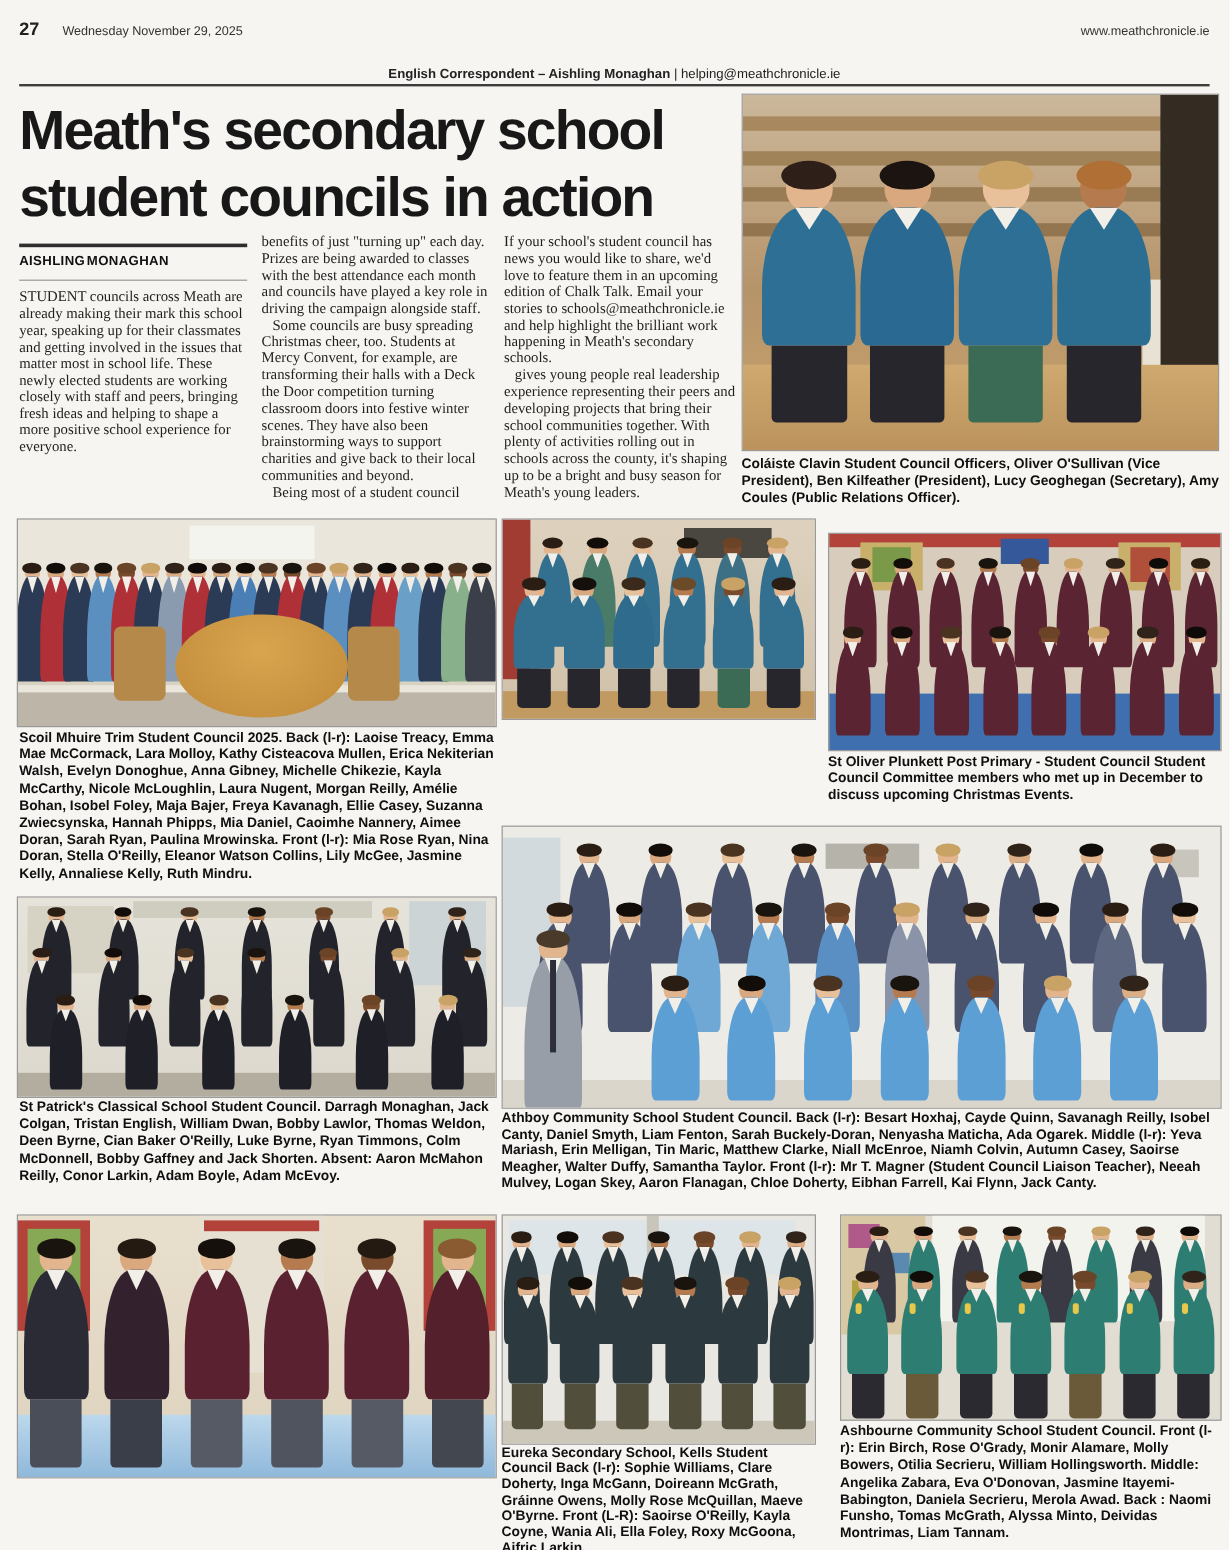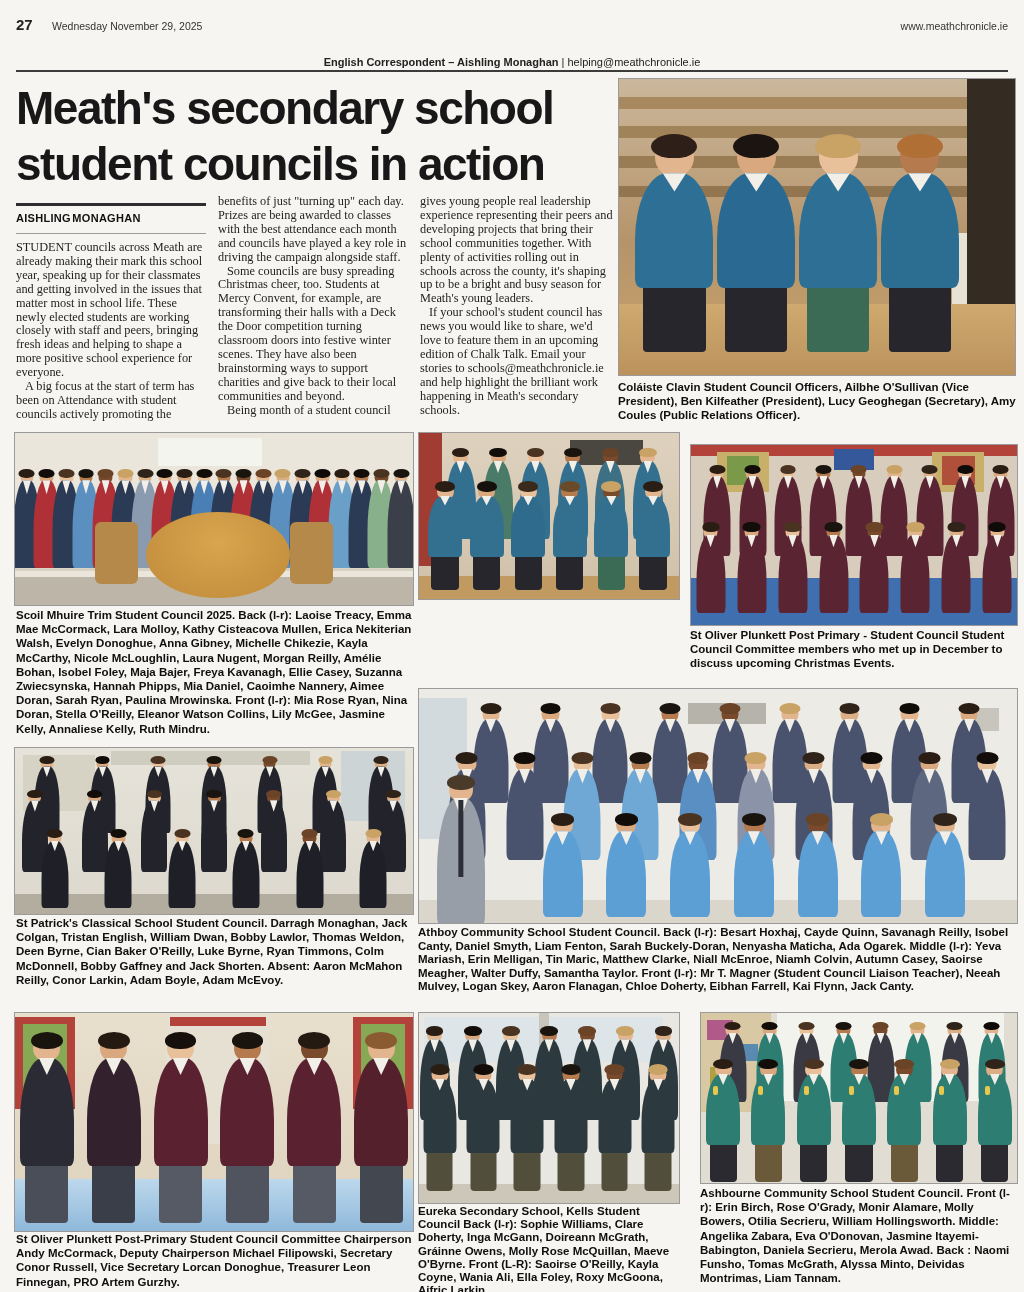--- a/index.html
+++ b/index.html
@@ -65,30 +65,29 @@
 
   <div class="abs bylinebox">AISHLING MONAGHAN</div>
 
   <div class="abs headline">
     <div>Meath's secondary school</div>
     <div>student councils in action</div>
   </div>
 
   <div class="abs bodycol col1">
     <p>STUDENT councils across Meath are already making their mark this school year, speaking up for their classmates and getting involved in the issues that matter most in school life. These newly elected students are working closely with staff and peers, bringing fresh ideas and helping to shape a more positive school experience for everyone.</p>
-    <p>A big focus at the start of term has been on Attendance with student councils actively promoting the</p>
   </div>
   <div class="abs bodycol col2">
     <p>benefits of just "turning up" each day. Prizes are being awarded to classes with the best attendance each month and councils have played a key role in driving the campaign alongside staff.</p>
     <p>Some councils are busy spreading Christmas cheer, too. Students at Mercy Convent, for example, are transforming their halls with a Deck the Door competition turning classroom doors into festive winter scenes. They have also been brainstorming ways to support charities and give back to their local communities and beyond.</p>
-    <p>Being month of a student council</p>
+    <p>Being most of a student council</p>
   </div>
   <div class="abs bodycol col3">
+    <p>If your school's student council has news you would like to share, we'd love to feature them in an upcoming edition of Chalk Talk. Email your stories to schools@meathchronicle.ie and help highlight the brilliant work happening in Meath's secondary schools.</p>
     <p>gives young people real leadership experience representing their peers and developing projects that bring their school communities together. With plenty of activities rolling out in schools across the county, it's shaping up to be a bright and busy season for Meath's young leaders.</p>
-    <p>If your school's student council has news you would like to share, we'd love to feature them in an upcoming edition of Chalk Talk. Email your stories to schools@meathchronicle.ie and help highlight the brilliant work happening in Meath's secondary schools.</p>
   </div>
 
   <div id="ph1" class="photo" style="background: linear-gradient(rgb(203, 183, 155) 0%, rgb(182, 148, 106) 55%, rgb(201, 163, 107) 100%);">
       <div style="position: absolute; left: 0%; top: 6%; width: 100%; height: 4%; background: rgb(168, 137, 95); border-radius: 0px;"></div>
       <div style="position: absolute; left: 0%; top: 16%; width: 100%; height: 4%; background: rgb(161, 131, 90); border-radius: 0px;"></div>
       <div style="position: absolute; left: 0%; top: 26%; width: 100%; height: 4%; background: rgb(154, 124, 84); border-radius: 0px;"></div>
       <div style="position: absolute; left: 0%; top: 36%; width: 100%; height: 4%; background: rgb(147, 118, 79); border-radius: 0px;"></div>
       <div style="position: absolute; left: 88%; top: 0%; width: 12%; height: 100%; background: rgb(52, 43, 34); border-radius: 0px;"></div>
       <div style="position: absolute; left: 84%; top: 52%; width: 4%; height: 48%; background: rgb(232, 226, 212); border-radius: 0px;"></div>
       <div style="position: absolute; left: 0%; top: 76%; width: 100%; height: 24%; background: linear-gradient(rgb(207, 169, 112), rgb(187, 146, 92)); border-radius: 0px;"></div>
@@ -122,21 +121,21 @@
       <div class="person" style="left: 76%; top: 20%; width: 78px; height: 215px;">
         <div class="p-head" style="width: 39px; height: 39px; background: rgb(181, 122, 78);">
           <div class="p-hair" style="background: rgb(176, 111, 53);"></div>
         </div>
         <div class="p-torso" style="height: 114.62px; background: rgb(44, 109, 146);">
           <div class="p-collar"></div>
         </div>
         <div class="p-legs" style="height: 64.5px; background: rgb(38, 38, 44);"></div>
       </div>
     </div>
-  <div id="cap1" class="cap">Coláiste Clavin Student Council Officers, Ailbhe O'Sullivan (Vice President), Ben Kilfeather (President), Lucy Geoghegan (Secretary), Amy Coules (Public Relations Officer).</div>
+  <div id="cap1" class="cap">Coláiste Clavin Student Council Officers, Oliver O'Sullivan (Vice President), Ben Kilfeather (President), Lucy Geoghegan (Secretary), Amy Coules (Public Relations Officer).</div>
 
   <div id="ph2" class="photo" style="background: rgb(234, 230, 219);">
       <div style="position: absolute; left: 36%; top: 3%; width: 26%; height: 16%; background: rgb(244, 244, 239); border-radius: 0px;"></div>
       <div style="position: absolute; left: 0%; top: 76%; width: 100%; height: 4%; background: rgb(216, 210, 194); border-radius: 0px;"></div>
       <div style="position: absolute; left: 0%; top: 84%; width: 100%; height: 16%; background: rgb(189, 182, 168); border-radius: 0px;"></div>
       <div class="person" style="left: 3%; top: 22%; width: 27px; height: 100px;">
         <div class="p-head" style="width: 13.5px; height: 13.5px; background: rgb(226, 181, 142);">
           <div class="p-hair" style="background: rgb(42, 29, 20);"></div>
         </div>
         <div class="p-torso" style="height: 87.58px; background: rgb(43, 58, 85);">
@@ -1006,21 +1005,20 @@
       <div class="person" style="left: 92%; top: 10%; width: 54px; height: 190px;">
         <div class="p-head" style="width: 27px; height: 27px; background: rgb(226, 181, 142);">
           <div class="p-hair" style="background: rgb(138, 90, 48);"></div>
         </div>
         <div class="p-torso" style="height: 108.16px; background: rgb(84, 32, 44);">
           <div class="p-collar"></div>
         </div>
         <div class="p-legs" style="height: 57px; background: rgb(67, 71, 79);"></div>
       </div>
     </div>
-  <div id="cap7" class="cap">St Oliver Plunkett Post-Primary Student Council Committee Chairperson Andy McCormack, Deputy Chairperson Michael Filipowski, Secretary Conor Russell, Vice Secretary Lorcan Donoghue, Treasurer Leon Finnegan, PRO Artem Gurzhy.</div>
 
   <div id="ph8" class="photo" style="background: rgb(233, 231, 225);">
       <div style="position: absolute; left: 2%; top: 2%; width: 44%; height: 24%; background: rgb(221, 229, 232); border-radius: 0px;"></div>
       <div style="position: absolute; left: 50%; top: 2%; width: 44%; height: 24%; background: rgb(221, 229, 232); border-radius: 0px;"></div>
       <div style="position: absolute; left: 46%; top: 0%; width: 4%; height: 30%; background: rgb(200, 197, 187); border-radius: 0px;"></div>
       <div style="position: absolute; left: 0%; top: 90%; width: 100%; height: 10%; background: rgb(205, 199, 186); border-radius: 0px;"></div>
       <div class="person" style="left: 6%; top: 8%; width: 30px; height: 95px;">
         <div class="p-head" style="width: 15px; height: 15px; background: rgb(226, 181, 142);">
           <div class="p-hair" style="background: rgb(42, 29, 20);"></div>
         </div>

